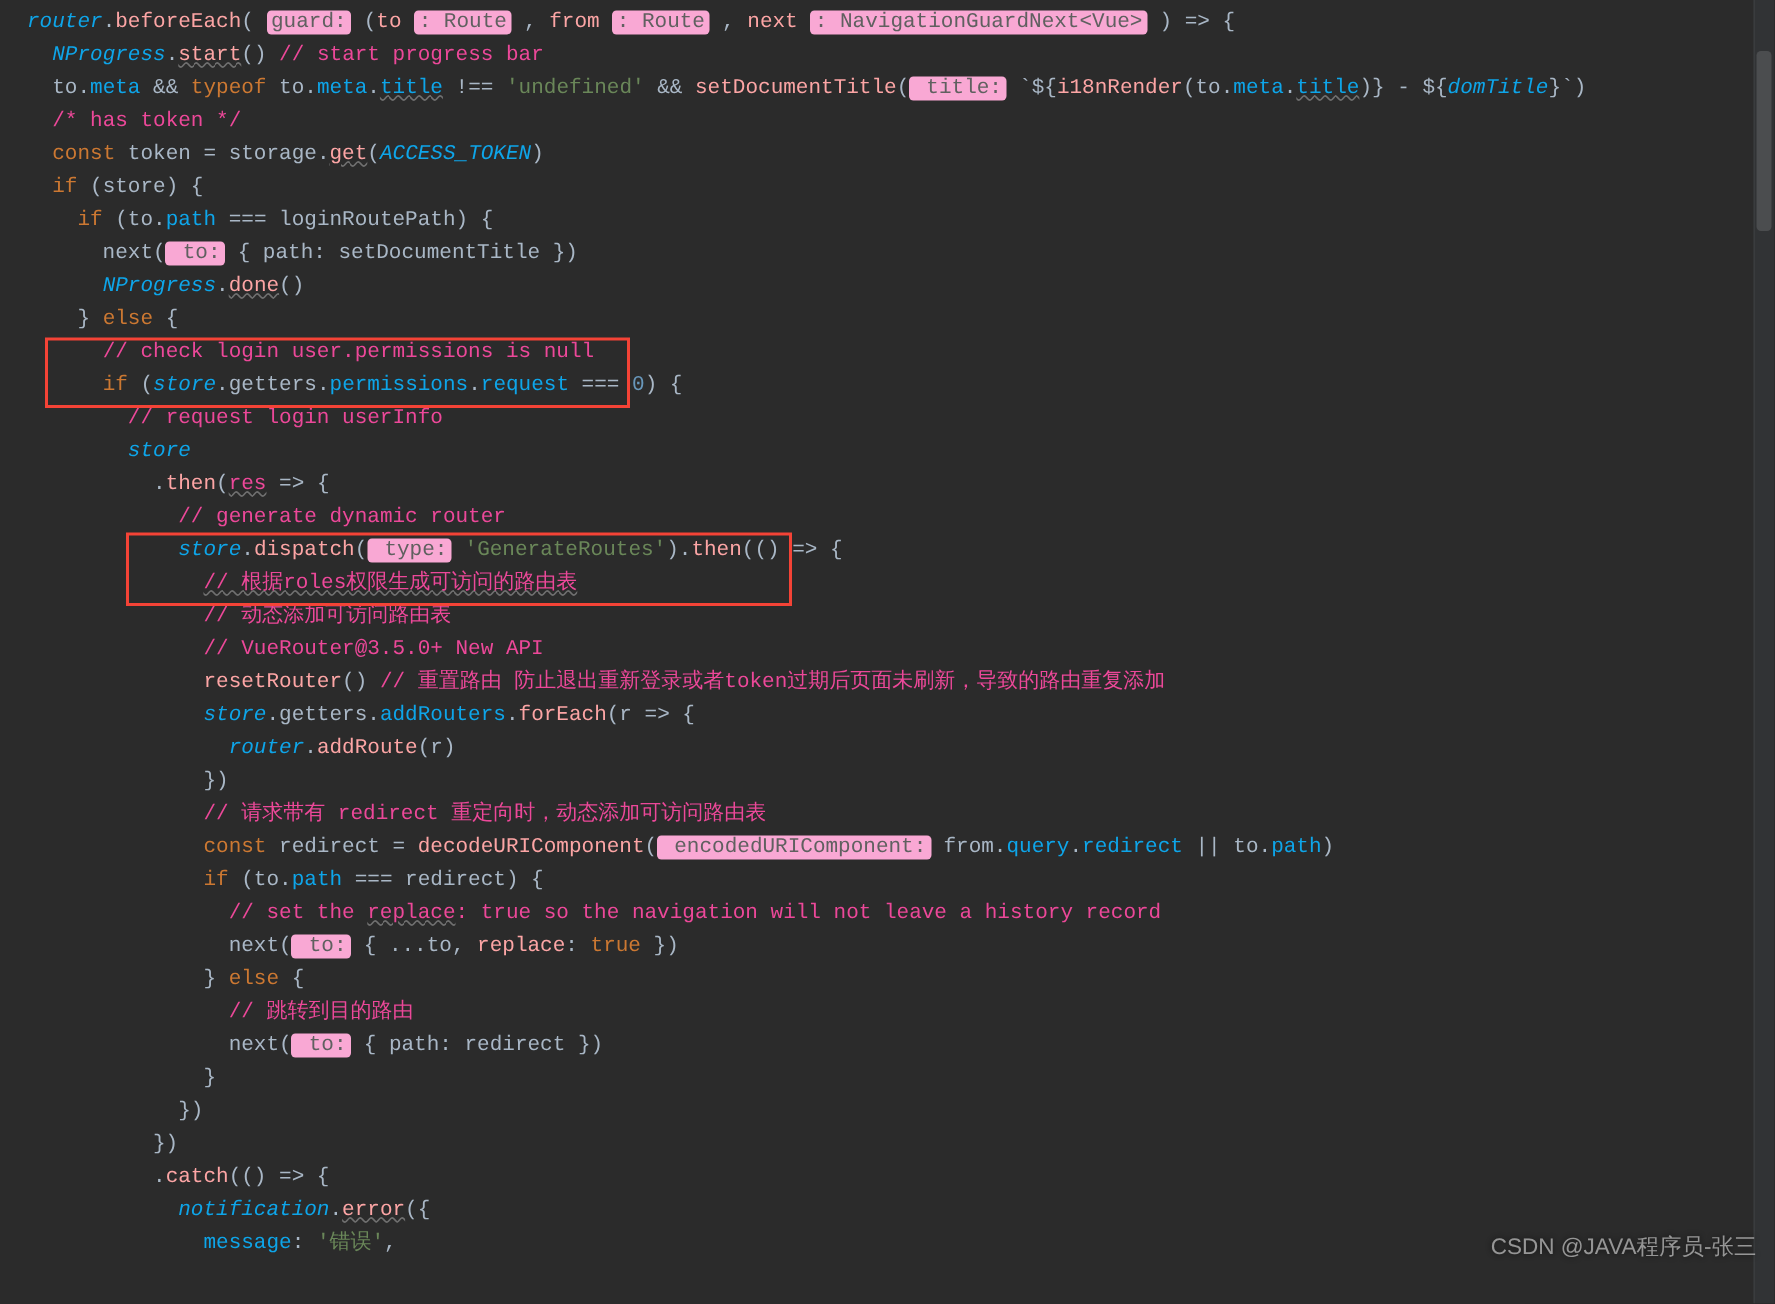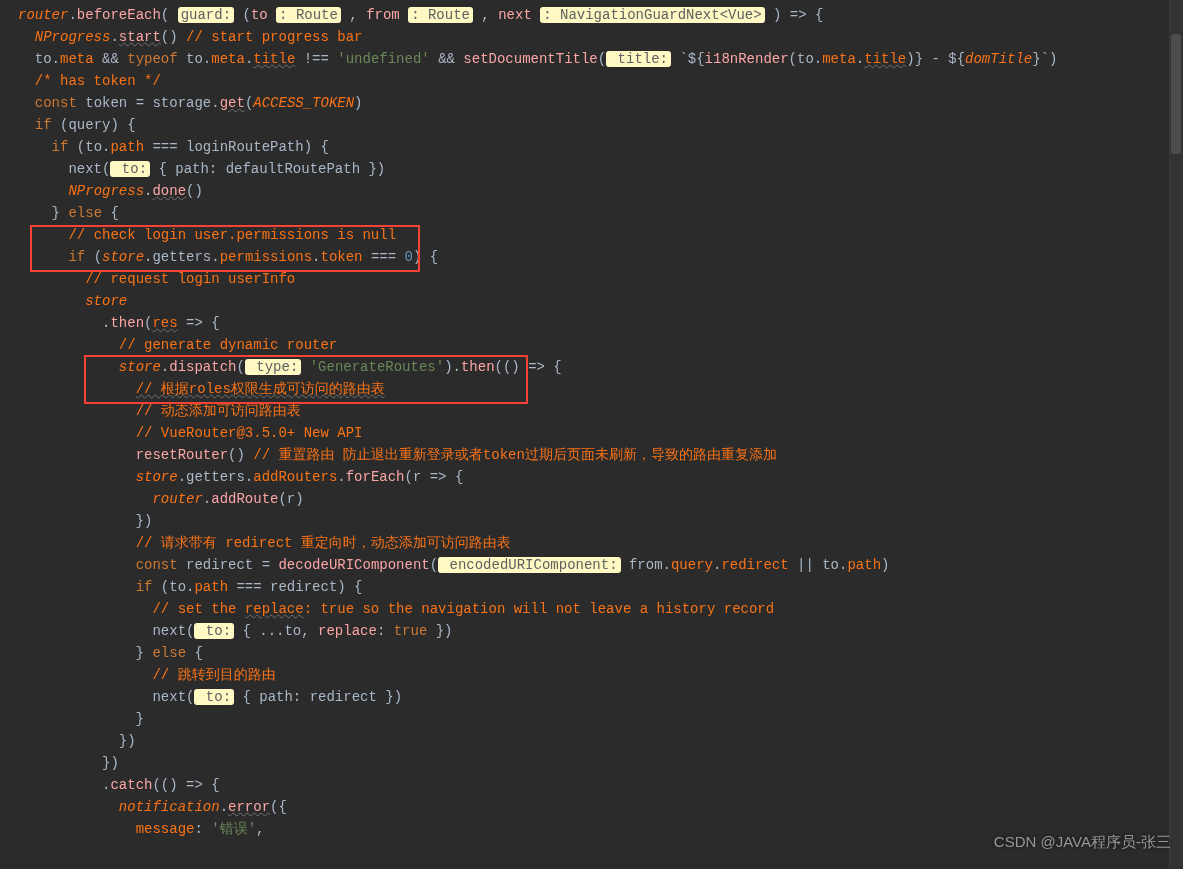--- a/index.html
+++ b/index.html
@@ -19,37 +19,37 @@
     position: relative;
   }
   .line {
     white-space: pre;
     height: 22px;
     padding-left: 18px;
   }
   
   .kw   { color: #cc7832; }           
   .fn   { color: #fca5a5; }           
-  .prop { color: #f97316; text-align: center; }           
+  .prop { color: #0ea5e9; text-align: center; }           
   .str  { color: #6a8759; }           
-  .cmt  { color: #f97316; }           
+  .cmt  { color: #ec4899; }           
   .num  { color: #6897bb; }           
   .it   { font-style: italic; }
-  .hint { color: #606060; background: #fef9c3; padding: 0 3px; border-radius: 3px; font-style: normal; }
+  .hint { color: #606060; background: #f9a8d4; padding: 0 3px; border-radius: 3px; font-style: normal; }
   .wavy { text-decoration: underline wavy #707070; text-decoration-thickness: 1px; }
   
   .redbox {
     position: absolute;
     border: 2px solid #f44336;
     pointer-events: none;
   }
   .watermark {
     position: absolute;
     right: 12px;
-    bottom: 16px;
+    bottom: 26px;
     color: #cfcfcf;
     font-family: "Microsoft YaHei", Arial, sans-serif;
     font-size: 15px;
     opacity: 0.65;
     text-shadow: 0 0 4px #000;
   }
   .rightgutter {
     position: absolute;
     top: 0; right: 0; bottom: 0;
     width: 14px;
@@ -72,33 +72,33 @@
 <div class="line"><span class="it prop">router</span><span>.</span><span class="fn">beforeEach</span><span>( </span><span class="hint">guard:</span><span> (</span><span class="fn">to</span><span> </span><span class="hint">: Route</span><span> , </span><span class="fn">from</span><span> </span><span class="hint">: Route</span><span> , </span><span class="fn">next</span><span> </span><span class="hint">: NavigationGuardNext&lt;Vue&gt;</span><span> ) =&gt; {</span></div>
 
 <div class="line"><span>  </span><span class="it prop">NProgress</span><span>.</span><span class="fn wavy">start</span><span>() </span><span class="cmt">// start progress bar</span></div>
 
 <div class="line"><span>  to.</span><span class="prop">meta</span><span> &amp;&amp; </span><span class="kw">typeof</span><span> to.</span><span class="prop">meta</span><span>.</span><span class="prop wavy">title</span><span> !== </span><span class="str">'undefined'</span><span> &amp;&amp; </span><span class="fn">setDocumentTitle</span><span>(</span><span class="hint"> title:</span><span> `${</span><span class="fn">i18nRender</span><span>(to.</span><span class="prop">meta</span><span>.</span><span class="prop wavy">title</span><span>)} - ${</span><span class="it prop">domTitle</span><span>}`)</span></div>
 
 <div class="line"><span>  </span><span class="cmt">/* has token */</span></div>
 
 <div class="line"><span>  </span><span class="kw">const</span><span> token = storage.</span><span class="fn wavy">get</span><span>(</span><span class="it prop">ACCESS_TOKEN</span><span>)</span></div>
 
-<div class="line"><span>  </span><span class="kw">if</span><span> (query) {</span></div>
+<div class="line"><span>  </span><span class="kw">if</span><span> (store) {</span></div>
 
 <div class="line"><span>    </span><span class="kw">if</span><span> (to.</span><span class="prop">path</span><span> === loginRoutePath) {</span></div>
 
-<div class="line"><span>      next(</span><span class="hint"> to:</span><span> { path: defaultRoutePath })</span></div>
+<div class="line"><span>      next(</span><span class="hint"> to:</span><span> { path: setDocumentTitle })</span></div>
 
 <div class="line"><span>      </span><span class="it prop">NProgress</span><span>.</span><span class="fn wavy">done</span><span>()</span></div>
 
 <div class="line"><span>    } </span><span class="kw">else</span><span> {</span></div>
 
 <div class="line"><span>      </span><span class="cmt">// check login user.permissions is null</span></div>
 
-<div class="line"><span>      </span><span class="kw">if</span><span> (</span><span class="it prop">store</span><span>.getters.</span><span class="prop">permissions</span><span>.</span><span class="prop">token</span><span> === </span><span class="num">0</span><span>) {</span></div>
+<div class="line"><span>      </span><span class="kw">if</span><span> (</span><span class="it prop">store</span><span>.getters.</span><span class="prop">permissions</span><span>.</span><span class="prop">request</span><span> === </span><span class="num">0</span><span>) {</span></div>
 
 <div class="line"><span>        </span><span class="cmt">// request login userInfo</span></div>
 
 <div class="line"><span>        </span><span class="it prop">store</span></div>
 
 
 <div class="line"><span>          .</span><span class="fn">then</span><span>(</span><span class="cmt wavy">res</span><span> =&gt; {</span></div>
 
 <div class="line"><span>            </span><span class="cmt">// generate dynamic router</span></div>
 

